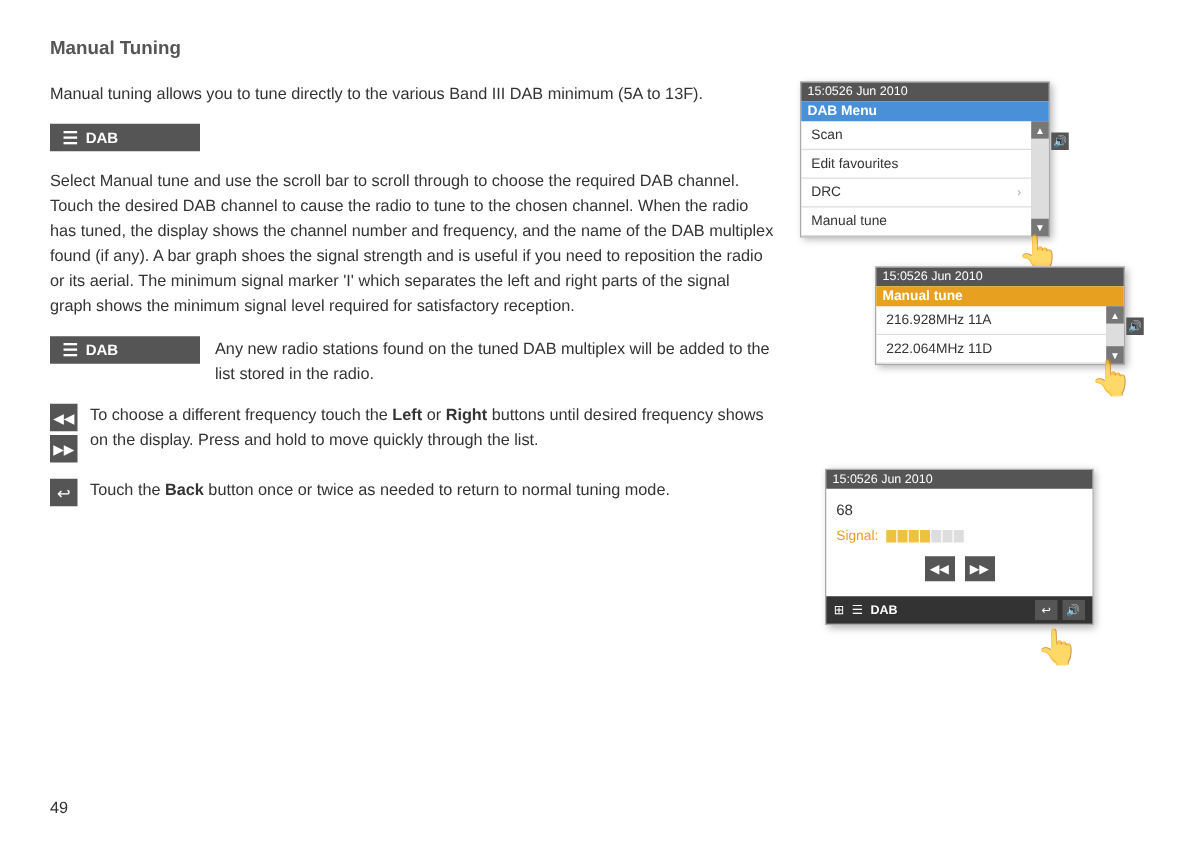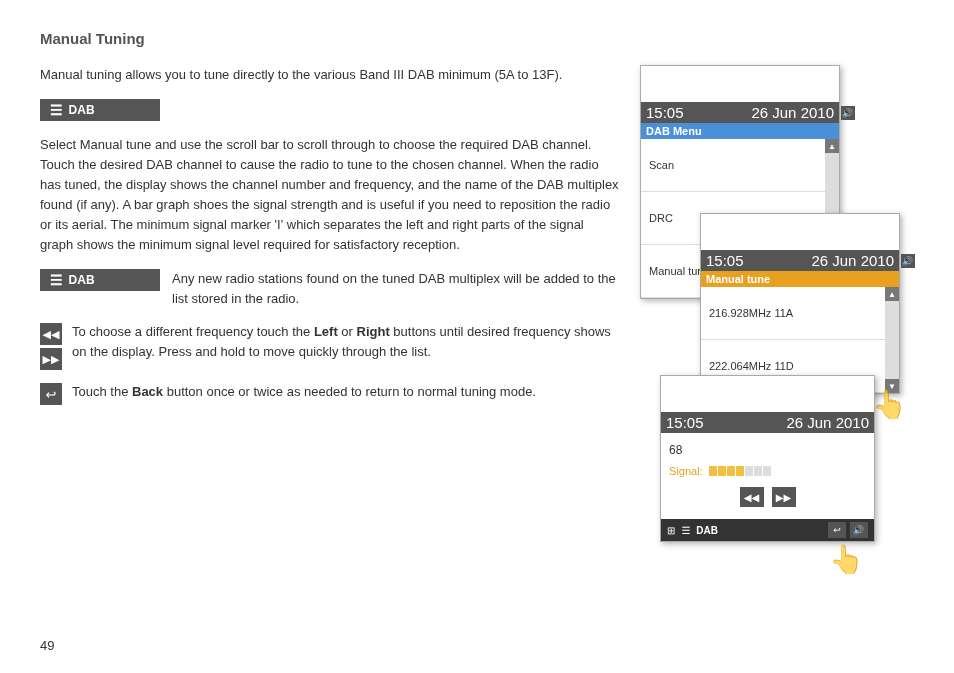--- a/index.html
+++ b/index.html
@@ -151,46 +151,44 @@
     
     .screen3 {
       top: 310px;
       left: 20px;
       width: 215px;
     }
 
     .screen-header {
       background: #555;
       color: white;
-      font-size: 15px;
+      font-size: 10px;
       padding: 2px 5px;
       display: flex;
-      justify-content: space-between;
-      margin-top: 36px;
     }
 
     .screen-title-bar {
       background: #4a90d9;
       color: white;
       font-size: 11px;
       font-weight: bold;
       padding: 2px 5px;
     }
 
     .screen-title-bar.orange {
       background: #e8a020;
       color: white;
     }
 
     .menu-list {
       list-style: none;
     }
 
     .menu-list li {
-      padding: 20px 8px;
+      padding: 5px 8px;
       font-size: 11px;
       border-bottom: 1px solid #ddd;
       display: flex;
       justify-content: space-between;
       align-items: center;
     }
 
     .screen-with-scroll {
       display: flex;
       position: relative;
@@ -381,20 +379,23 @@
         <div class="screen-header">
           <span>15:05</span>
           <span>26 Jun 2010</span>
         </div>
         <div class="screen-title-bar">DAB Menu</div>
         <div class="screen-with-scroll">
           <div class="menu-content">
             <ul class="menu-list">
               <li>
                 <span>Scan</span>
+              </li>
+              <li>
+                <span>Edit favourites</span>
               </li>
               <li>
                 <span>DRC</span>
                 <span class="chevron-right">›</span>
               </li>
               <li>
                 <span>Manual tune</span>
               </li>
             </ul>
           </div>

